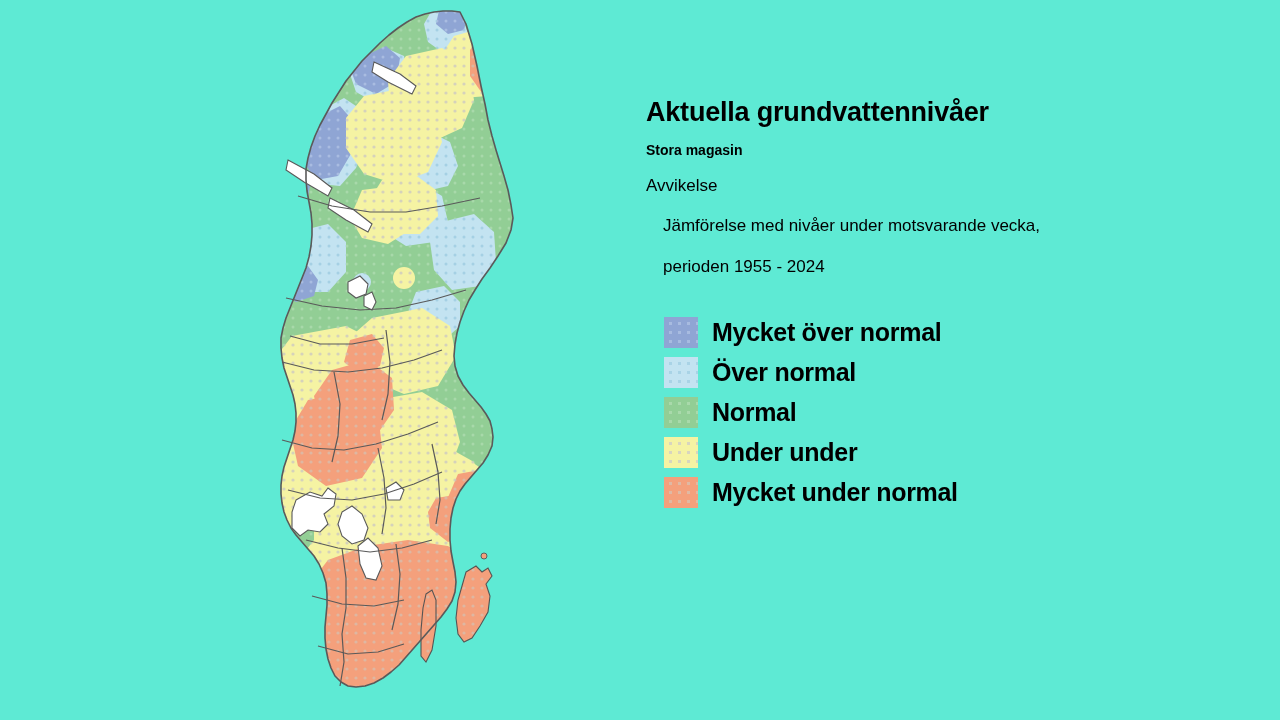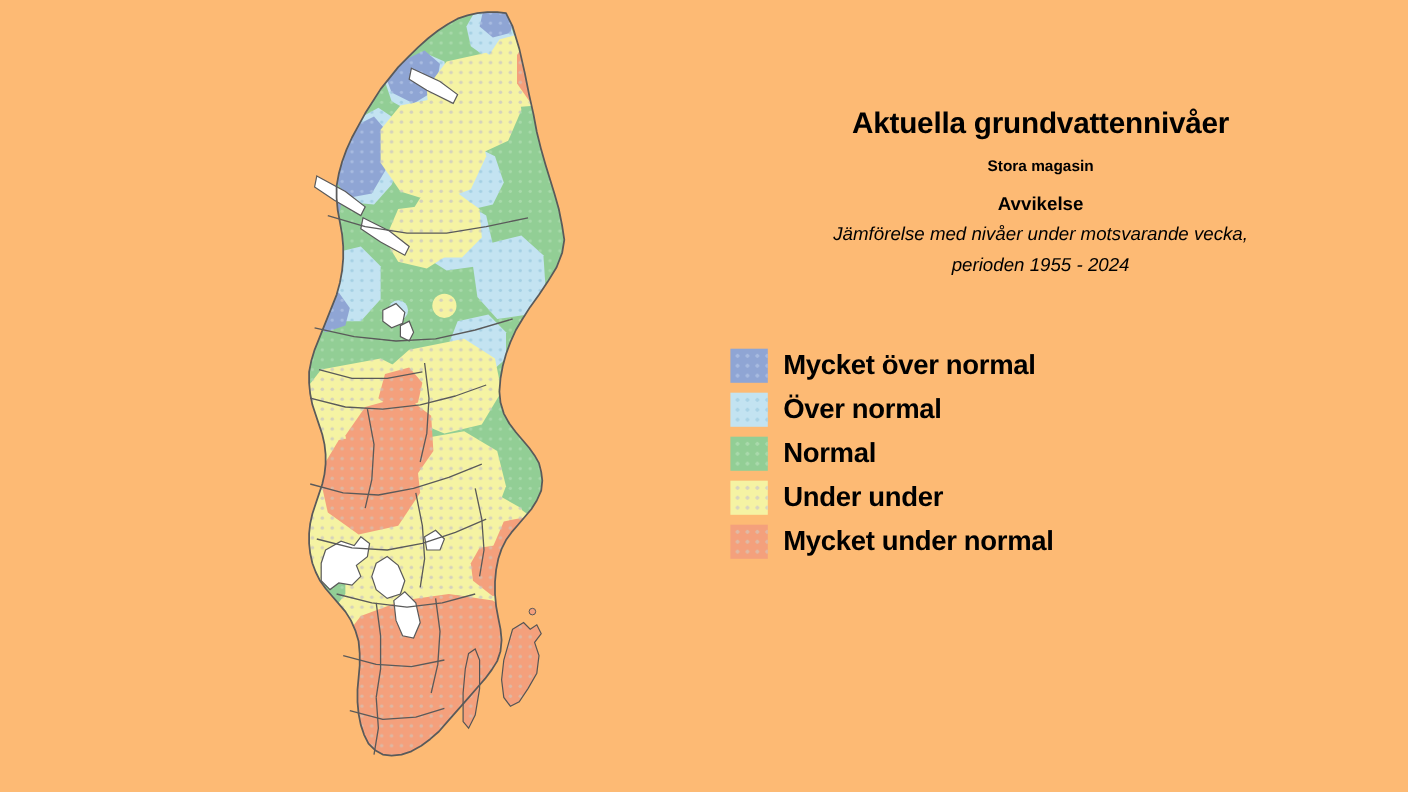--- a/index.html
+++ b/index.html
@@ -11,22 +11,21 @@
     width: 1280px;
     height: 720px;
     overflow: hidden;
     font-family: "Liberation Sans", sans-serif;
     color: #000000;
     position: relative;
   }
   #page {
     position: absolute;
     inset: 0;
-    background: #fdba74;
-    text-align: center;
+    background: #5eead4;
   }
 
   
   #map-panel {
     position: absolute;
     left: 236px;
     top: 0px;
     width: 330px;
     height: 720px;
   }
@@ -49,31 +48,30 @@
   }
   #subtitle {
     font-size: 14px;
     font-weight: bold;
     line-height: 23px;
     margin: 0 0 13px 0;
     white-space: nowrap;
   }
   #deviation-label {
     font-size: 17px;
-    font-weight: bold;
+    font-weight: normal;
     line-height: 22px;
     margin: 0;
   }
   .desc-line {
     font-size: 17px;
     font-weight: normal;
     line-height: 24px;
-    margin: 4px;
+    margin: 17px;
     white-space: nowrap;
-    font-style: italic;
   }
 
   
   #legend {
     position: absolute;
     left: 646px;
     top: 312px;
     width: 420px;
   }
   .legend-row {

